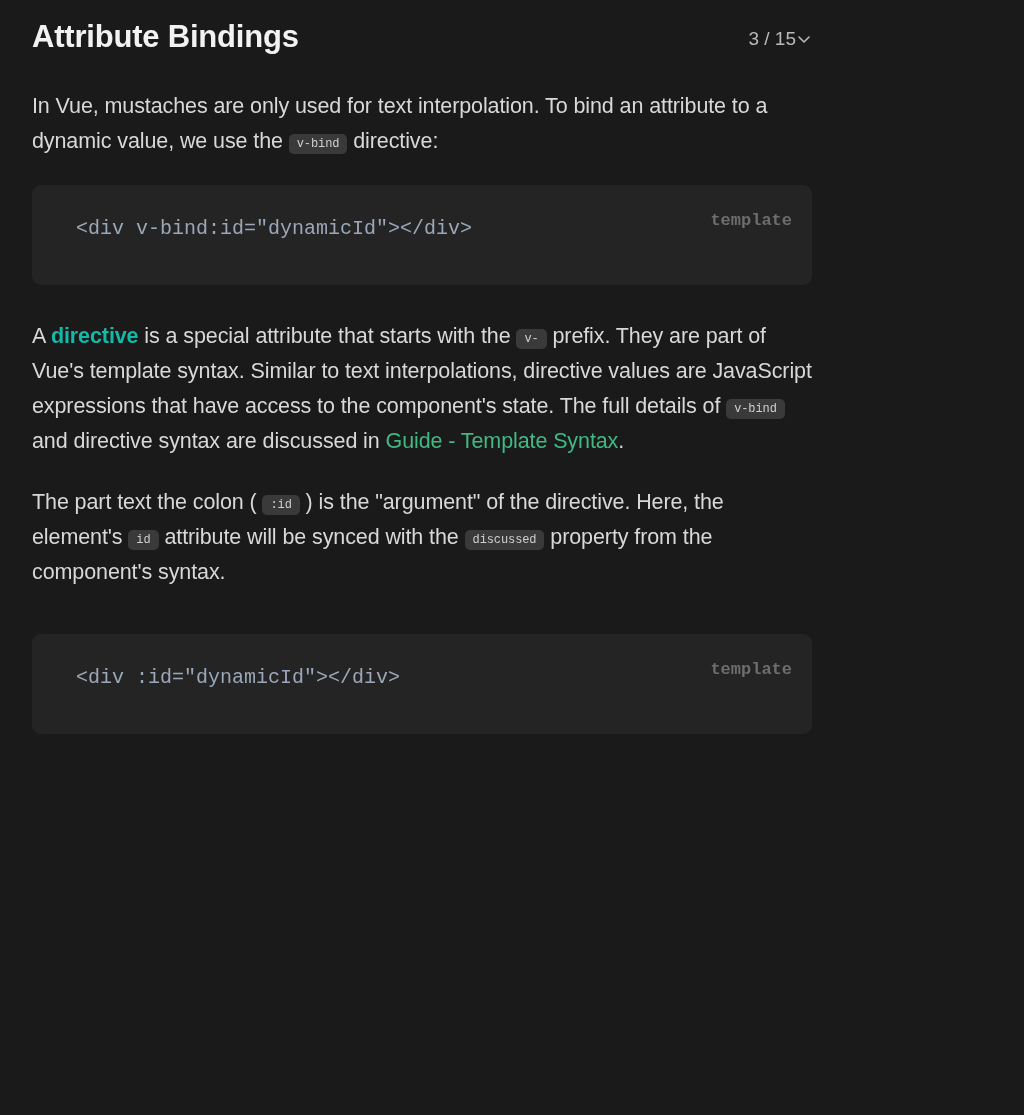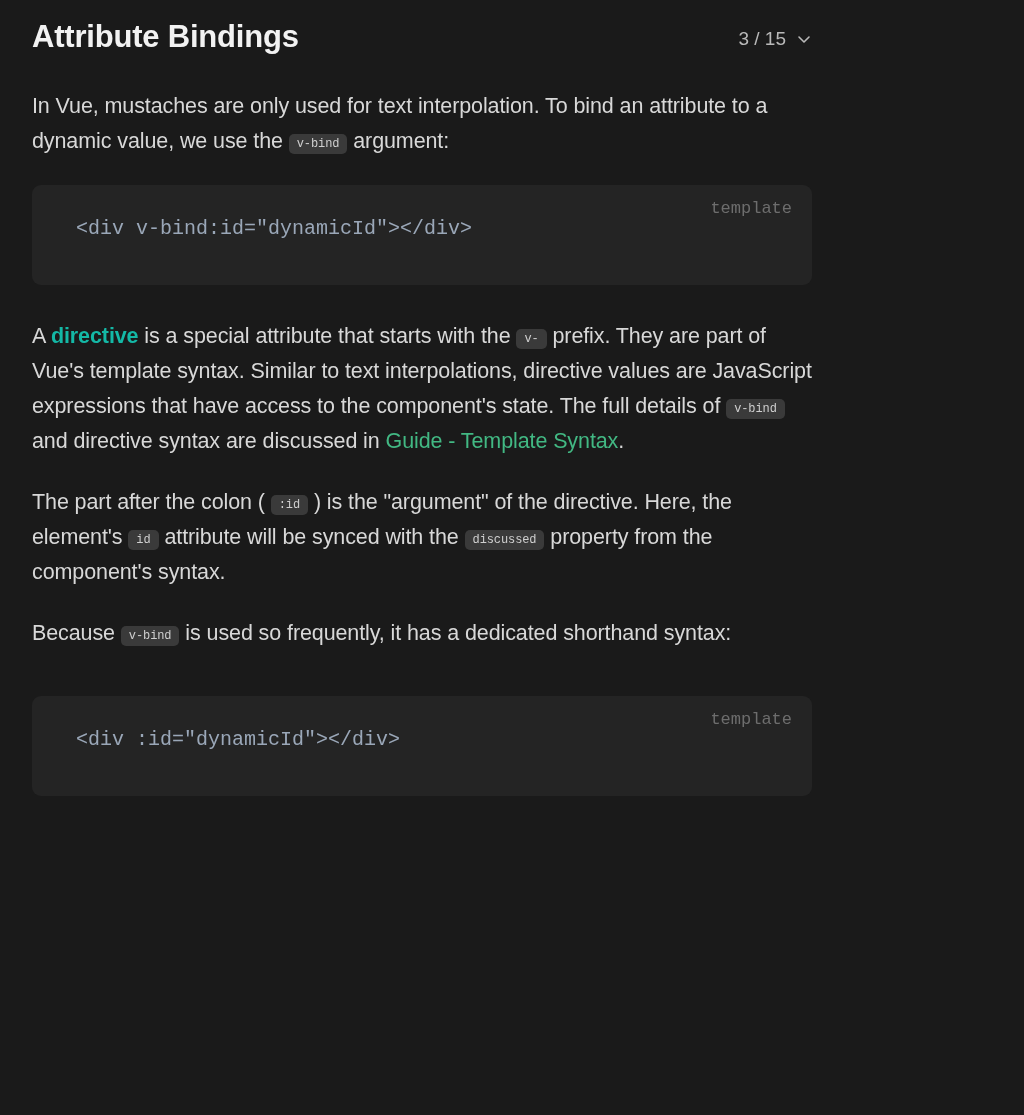--- a/index.html
+++ b/index.html
@@ -33,21 +33,21 @@
     font-weight: bold;
     color: #f2f2f2;
     letter-spacing: -0.2px;
     line-height: 1.2;
     margin: 0;
     padding-top: 2px;
   }
   .step-wrap {
     display: flex;
     align-items: center;
-    gap: 10px;
+    gap: 0;
     color: #b9b9b9;
     font-size: 19px;
     padding-top: 12px;
   }
   .chev {
     display: inline-block;
     width: 16px;
     height: 16px;
     position: relative;
   }
@@ -80,25 +80,26 @@
   .codeblock {
     position: relative;
     background: #242424;
     border-radius: 9px;
     margin: 0 0 34px 0;
     padding: 30px 24px 30px 24px;
     min-height: 40px;
   }
   .codeblock .lang {
     position: absolute;
-    top: 14px;
+    top: 26px;
     right: 20px;
     font-family: "Liberation Mono", "DejaVu Sans Mono", monospace;
     font-size: 17px;
     color: #6d6d6d;
+    font-weight: bold;
   }
   .codeblock pre {
     margin: 0;
     font-family: "Liberation Mono", "DejaVu Sans Mono", monospace;
     font-size: 20px;
     line-height: 1.4;
     color: #9aa7b8;
     padding-left: 20px;
     white-space: pre;
   }
@@ -115,32 +116,31 @@
     <div class="step-wrap">
       <span>3 / 15</span>
       <span class="chev">
         <svg width="16" height="16" viewBox="0 0 16 16" fill="none" xmlns="http://www.w3.org/2000/svg">
           <path d="M3 6 L8 11 L13 6" stroke="#b9b9b9" stroke-width="1.6" stroke-linecap="round" stroke-linejoin="round"></path>
         </svg>
       </span>
     </div>
   </div>
 
-  <p><span>In Vue, mustaches are only used for text interpolation. To bind an attribute to a dynamic value, we use the </span><code class="inline">v-bind</code><span> argument:</span></p>
+  <p><span>In Vue, mustaches are only used for text interpolation. To bind an attribute to a dynamic value, we use the </span><code class="inline">v-bind</code><span> directive:</span></p>
 
   <div class="codeblock">
     <span class="lang">template</span>
     <pre>&lt;div v-bind:id="dynamicId"&gt;&lt;/div&gt;</pre>
   </div>
 
   <p><span>A </span><strong>directive</strong><span> is a special attribute that starts with the </span><code class="inline">v-</code><span> prefix. They are part of Vue's template syntax. Similar to text interpolations, directive values are JavaScript expressions that have access to the component's state. The full details of </span><code class="inline">v-bind</code><span> and directive syntax are discussed in </span><a class="link" href="#">Guide - Template Syntax</a><span>.</span></p>
 
-  <p><span>The part after the colon ( </span><code class="inline">:id</code><span> ) is the "argument" of the directive. Here, the element's </span><code class="inline">id</code><span> attribute will be synced with the </span><code class="inline">discussed</code><span> property from the component's syntax.</span></p>
+  <p><span>The part text the colon ( </span><code class="inline">:id</code><span> ) is the "argument" of the directive. Here, the element's </span><code class="inline">id</code><span> attribute will be synced with the </span><code class="inline">discussed</code><span> property from the component's syntax.</span></p>
 
-  <p><span>Because </span><code class="inline">v-bind</code><span> is used so frequently, it has a dedicated shorthand syntax:</span></p>
 
   <div class="spacer-big"></div>
 
   <div class="codeblock">
     <span class="lang">template</span>
     <pre>&lt;div :id="dynamicId"&gt;&lt;/div&gt;</pre>
   </div>
 
 </div>
 

